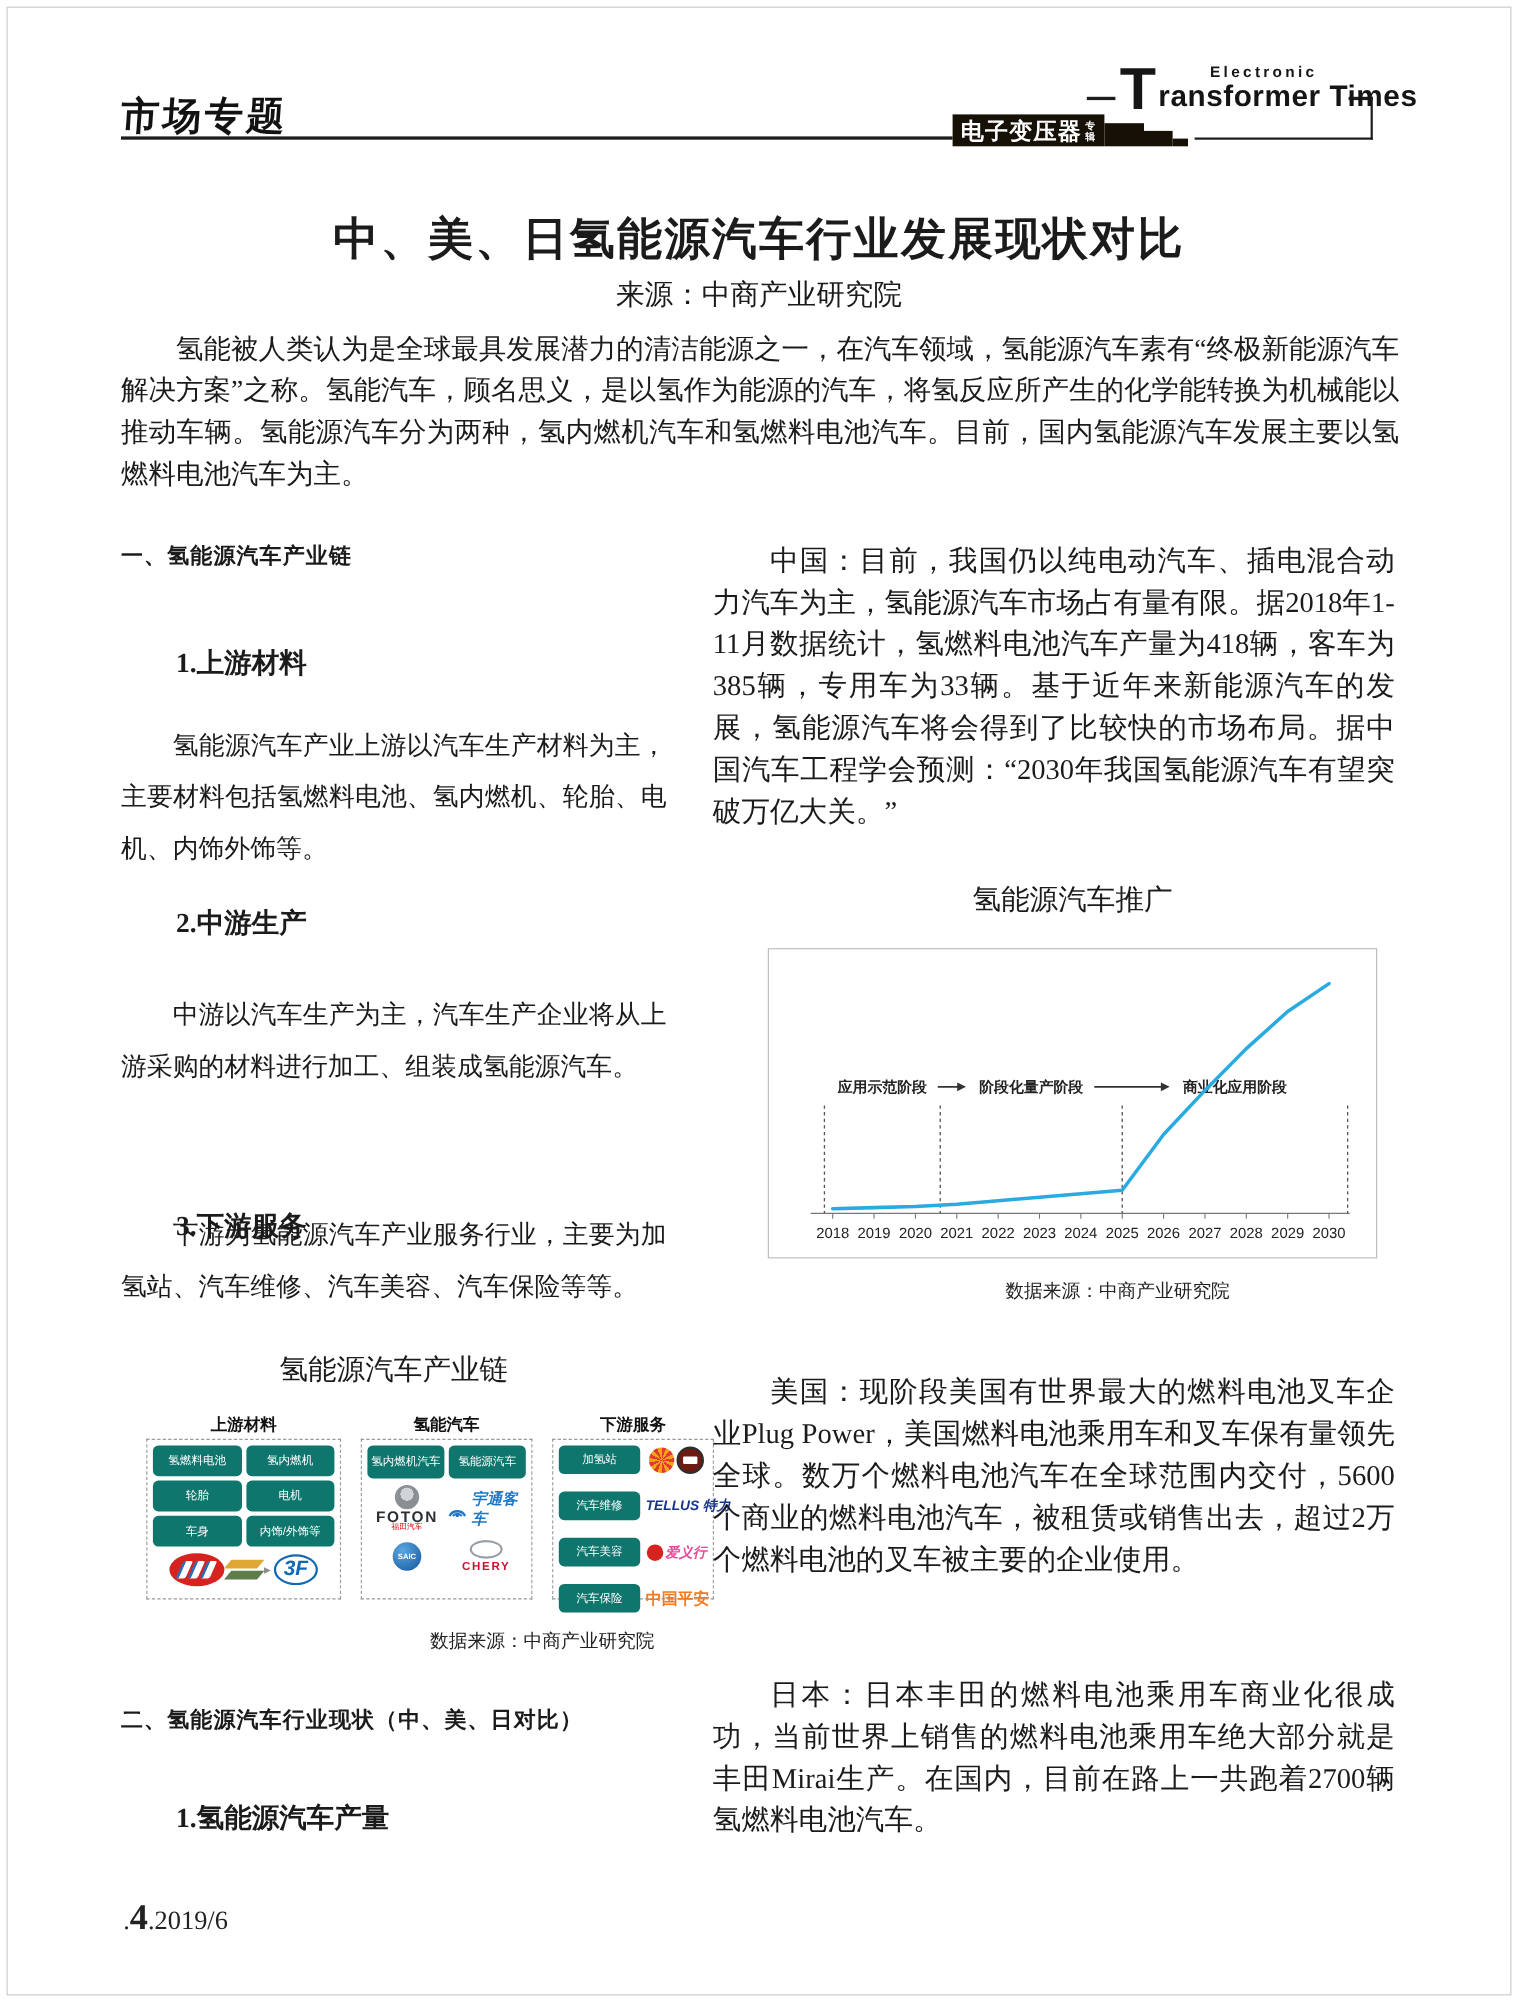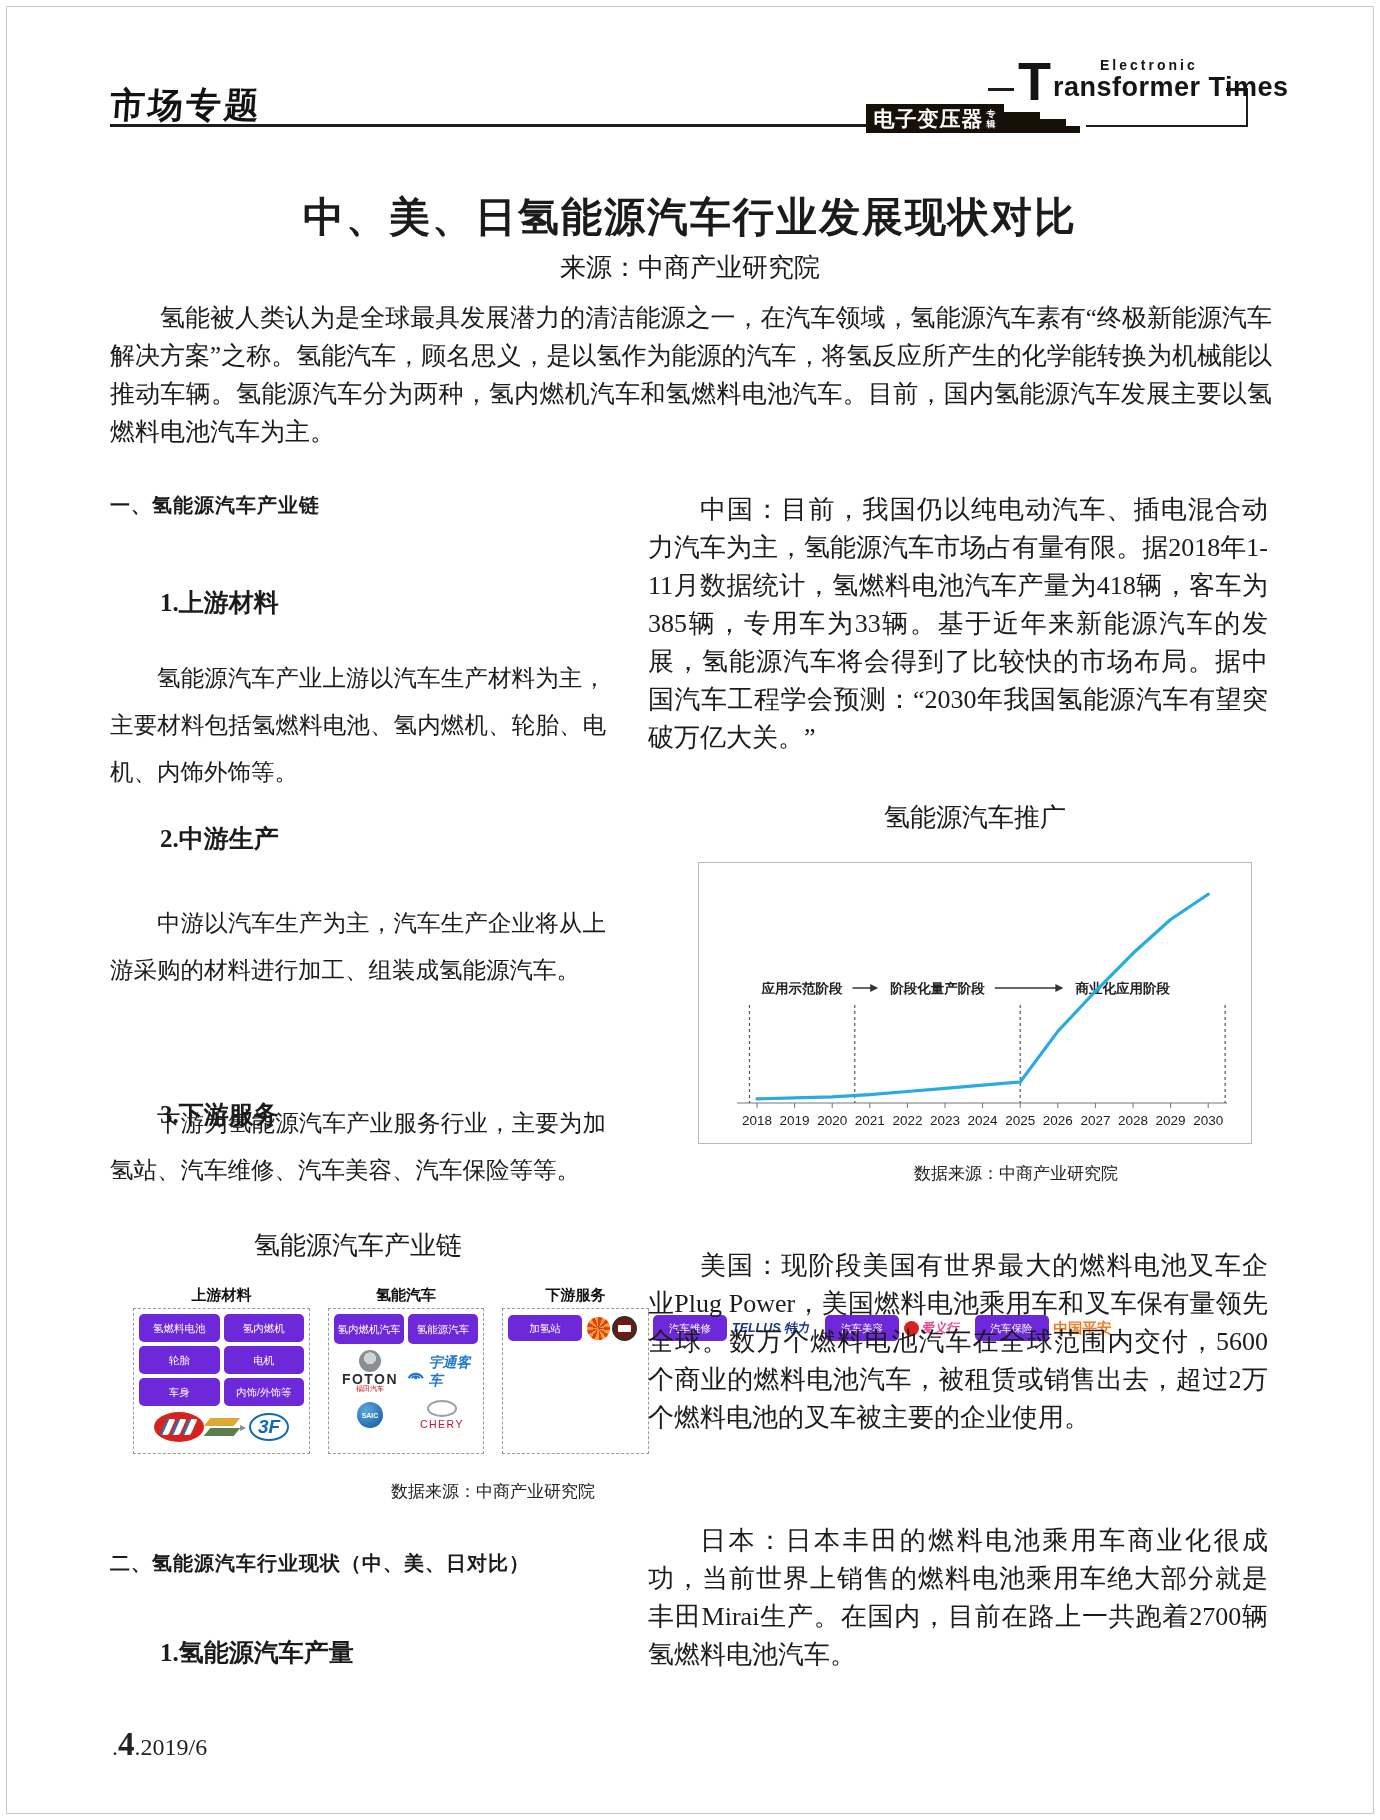--- a/index.html
+++ b/index.html
@@ -45,21 +45,21 @@
 
   
   .diagram{position:absolute;left:133px;top:1286px;width:516px;height:182px;
       font-family:"Liberation Sans","DejaVu Sans",sans-serif;}
   .dg-col{position:absolute;top:0;}
   .dg-col1{left:0;width:177px;}
   .dg-col2{left:195px;width:156px;}
   .dg-col3{left:369px;width:147px;}
   .dg-header{text-align:center;font-size:15px;font-weight:800;color:#111;height:22px;}
   .dg-box{border:1px dashed #9a9a9a;height:146px;box-sizing:border-box;padding:5px;position:relative;background:#fff;}
-  .chip{background:#6d28d9;color:#fff;border-radius:5px;display:flex;align-items:center;justify-content:center;
+  .chip{background:#0f766e;color:#fff;border-radius:5px;display:flex;align-items:center;justify-content:center;
       text-align:center;font-size:10.5px;line-height:12px;padding:1px 2px;box-sizing:border-box;}
   .grid2{display:grid;grid-template-columns:1fr 1fr;gap:4px;}
   .g1-grid .chip{height:28px;}
   .g1-logos{display:flex;align-items:center;justify-content:center;gap:3px;margin-top:4px;height:34px;}
   .lg-redoval{width:50px;height:30px;background:#d6231f;border-radius:50%;display:flex;align-items:center;justify-content:center;gap:2px;}
   .lg-redoval i{display:block;width:6px;height:16px;background:#fff;border-left:3px solid #2f6db5;transform:skewX(-24deg);border-radius:2px;}
   .lg-diamond{display:flex;flex-direction:column;gap:2px;}
   .lg-diamond i{display:block;width:30px;height:8px;transform:skewX(-40deg);}
   .lg-diamond i.top{background:#dfa733;}
   .lg-diamond i.bot{background:#5d7d4a;}
@@ -71,22 +71,22 @@
   .lg-foton{display:flex;flex-direction:column;align-items:center;line-height:10px;}
   .lg-foton .emblem{width:18px;height:18px;border-radius:50%;border:2px solid #8a8f94;margin-bottom:2px;
       background:radial-gradient(circle at 50% 35%,#cfd4d8 0 40%,#8a8f94 41% 100%);}
   .lg-foton .name{font-size:14px;font-weight:800;color:#2b2f33;letter-spacing:1.5px;}
   .lg-foton .sub{font-size:7px;color:#c00;}
   .lg-yutong{display:flex;align-items:center;gap:3px;color:#1f78c8;font-weight:800;font-size:14px;font-style:italic;}
   .lg-saic{width:26px;height:26px;border-radius:50%;background:radial-gradient(circle at 35% 30%,#5aa7e0,#14559c);
       color:#fff;font-size:7px;font-weight:700;display:flex;align-items:center;justify-content:center;}
   .lg-chery{display:flex;flex-direction:column;align-items:center;}
   .lg-chery .emblem{width:26px;height:13px;border:2.5px solid #9aa0a6;border-radius:50%;margin-bottom:1px;}
-  .lg-chery .name{font-size:10.5px;font-weight:400;color:#c8102e;letter-spacing:1.5px;}
-  .g3-rows{display:flex;gap:16px;}
+  .lg-chery .name{font-size:10.5px;font-weight:700;color:#c8102e;letter-spacing:1.5px;}
+  .g3-rows{display:flex;flex-direction:column;gap:16px;}
   .g3-row{display:flex;align-items:center;gap:5px;height:28px;}
   .g3-row .chip{width:74px;height:26px;flex:0 0 auto;}
   .g3-logo{flex:1;display:flex;align-items:center;justify-content:center;gap:2px;}
   .lg-petro{width:23px;height:23px;border-radius:50%;
       background:repeating-conic-gradient(#e23a2e 0 20deg,#f7a11a 20deg 40deg);}
   .lg-seal{width:21px;height:21px;border-radius:50%;background:#6e1a14;border:2px solid #2e2e2e;position:relative;}
   .lg-seal::after{content:"";position:absolute;left:4px;top:7px;width:13px;height:7px;background:#fff;border-radius:1px;}
   .lg-tellus{font-size:12.5px;font-weight:800;font-style:italic;color:#16348c;white-space:nowrap;}
   .lg-aiyx-dot{width:15px;height:15px;border-radius:50%;background:#d6231f;}
   .lg-aiyx{font-size:12.5px;font-weight:800;font-style:italic;color:#ec4899;white-space:nowrap;}

